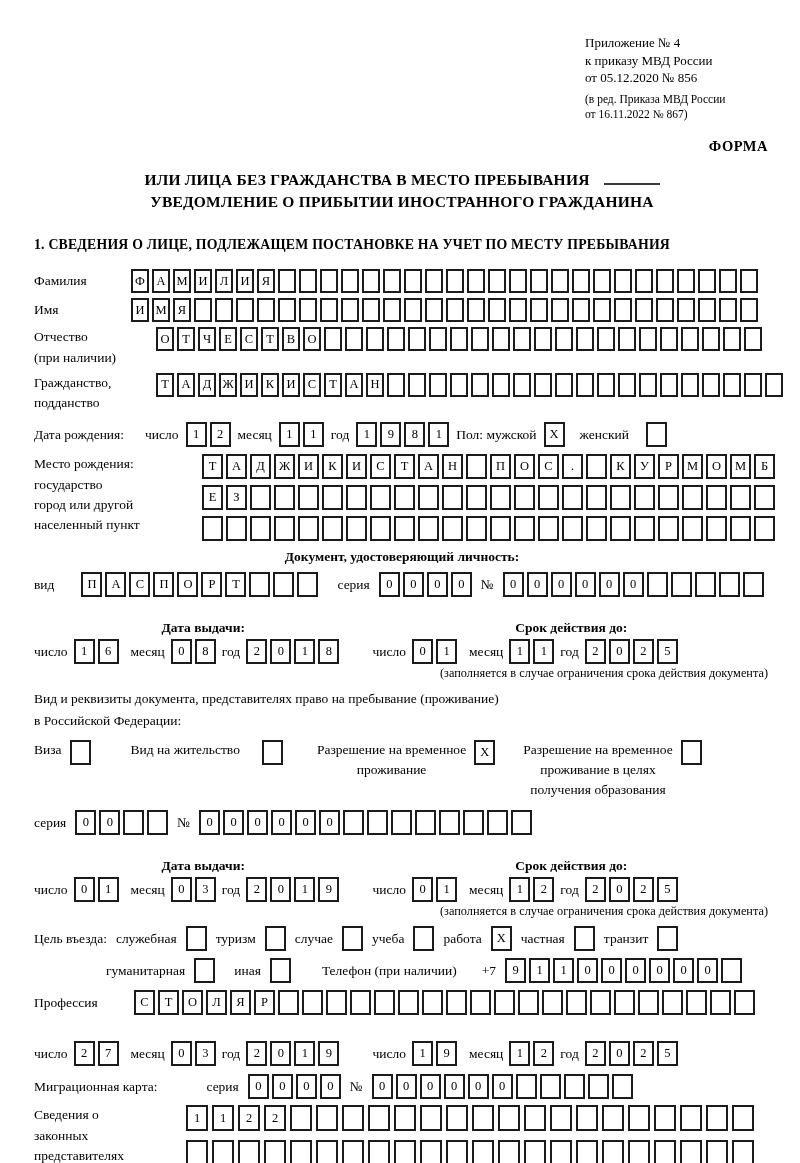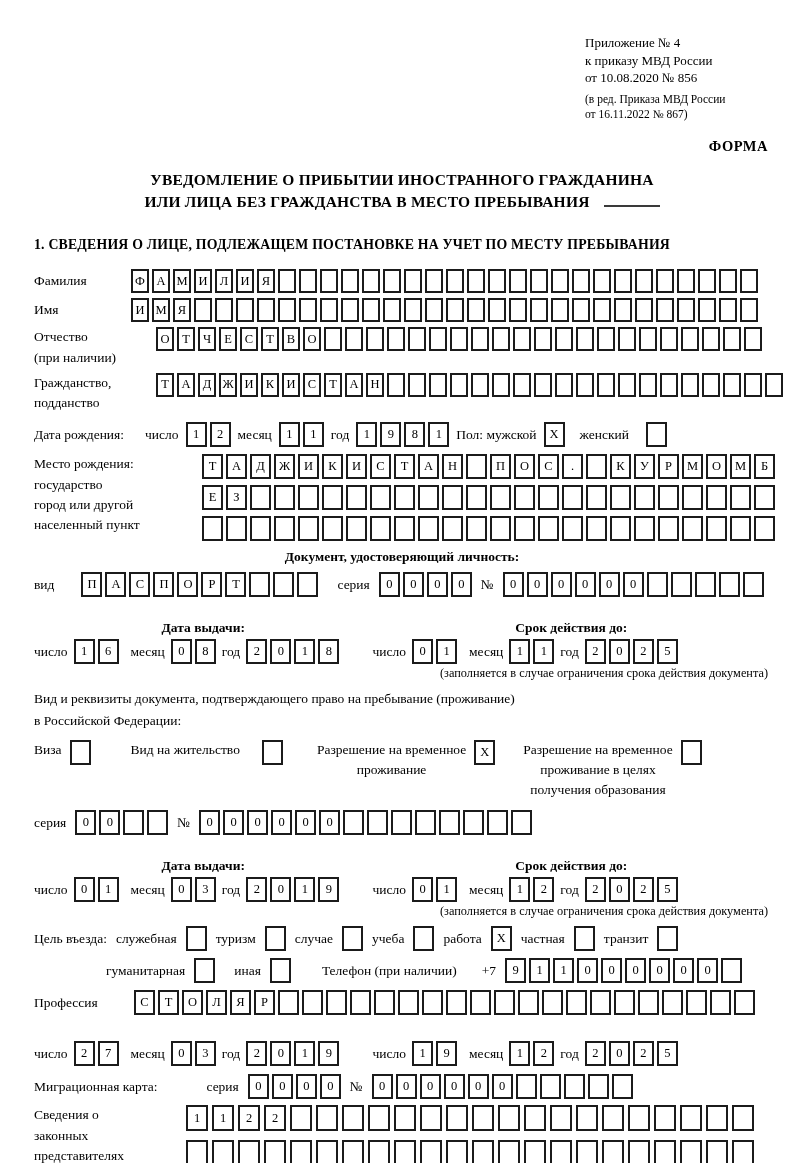--- a/index.html
+++ b/index.html
@@ -50,30 +50,30 @@
   .indent70{margin-left:72px;}
 </style>
 </head>
 <body>
 
 <div class="page">
 
   <div class="hdr">
     <div class="hl">Приложение № 4</div>
     <div class="hl">к приказу МВД России</div>
-    <div class="hl">от 10.08.2020 № 856</div>
+    <div class="hl">от 05.12.2020 № 856</div>
     <div class="hl sm gap">(в ред. Приказа МВД России</div>
     <div class="hl sm">от 16.11.2022 № 867)</div>
   </div>
 
   <div class="forma">ФОРМА</div>
 
   <div class="title">
+    <div><span>ИЛИ ЛИЦА БЕЗ ГРАЖДАНСТВА В МЕСТО ПРЕБЫВАНИЯ</span><span class="uline"></span></div>
     <div>УВЕДОМЛЕНИЕ О ПРИБЫТИИ ИНОСТРАННОГО ГРАЖДАНИНА</div>
-    <div><span>ИЛИ ЛИЦА БЕЗ ГРАЖДАНСТВА В МЕСТО ПРЕБЫВАНИЯ</span><span class="uline"></span></div>
   </div>
 
   <div class="sec">1. СВЕДЕНИЯ О ЛИЦЕ, ПОДЛЕЖАЩЕМ ПОСТАНОВКЕ НА УЧЕТ ПО МЕСТУ ПРЕБЫВАНИЯ</div>
 
   <div class="row">
     <span class="lbl w95 pt">Фамилия</span>
     <span class="boxes">
         <span class="cell">Ф</span>
         <span class="cell">А</span>
         <span class="cell">М</span>
@@ -414,21 +414,21 @@
       <span class="boxes lg">
           <span class="cell">2</span>
           <span class="cell">0</span>
           <span class="cell">2</span>
           <span class="cell">5</span>
         </span>
     </div>
   </div>
   <div class="note-r">(заполняется в случае ограничения срока действия документа)</div>
 
-  <div class="intro">Вид и реквизиты документа, подтверждающего право на пребывание (проживание)</div>
+  <div class="intro">Вид и реквизиты документа, представителях право на пребывание (проживание)</div>
   <div class="intro">в Российской Федерации:</div>
 
   <div class="optrow">
     <span class="opt">
       <span class="opt-t">Виза</span>
       <span class="boxes lg">
           <span class="cell"></span>
         </span>
     </span>
     <span class="opt" style="margin-left:12px;">

